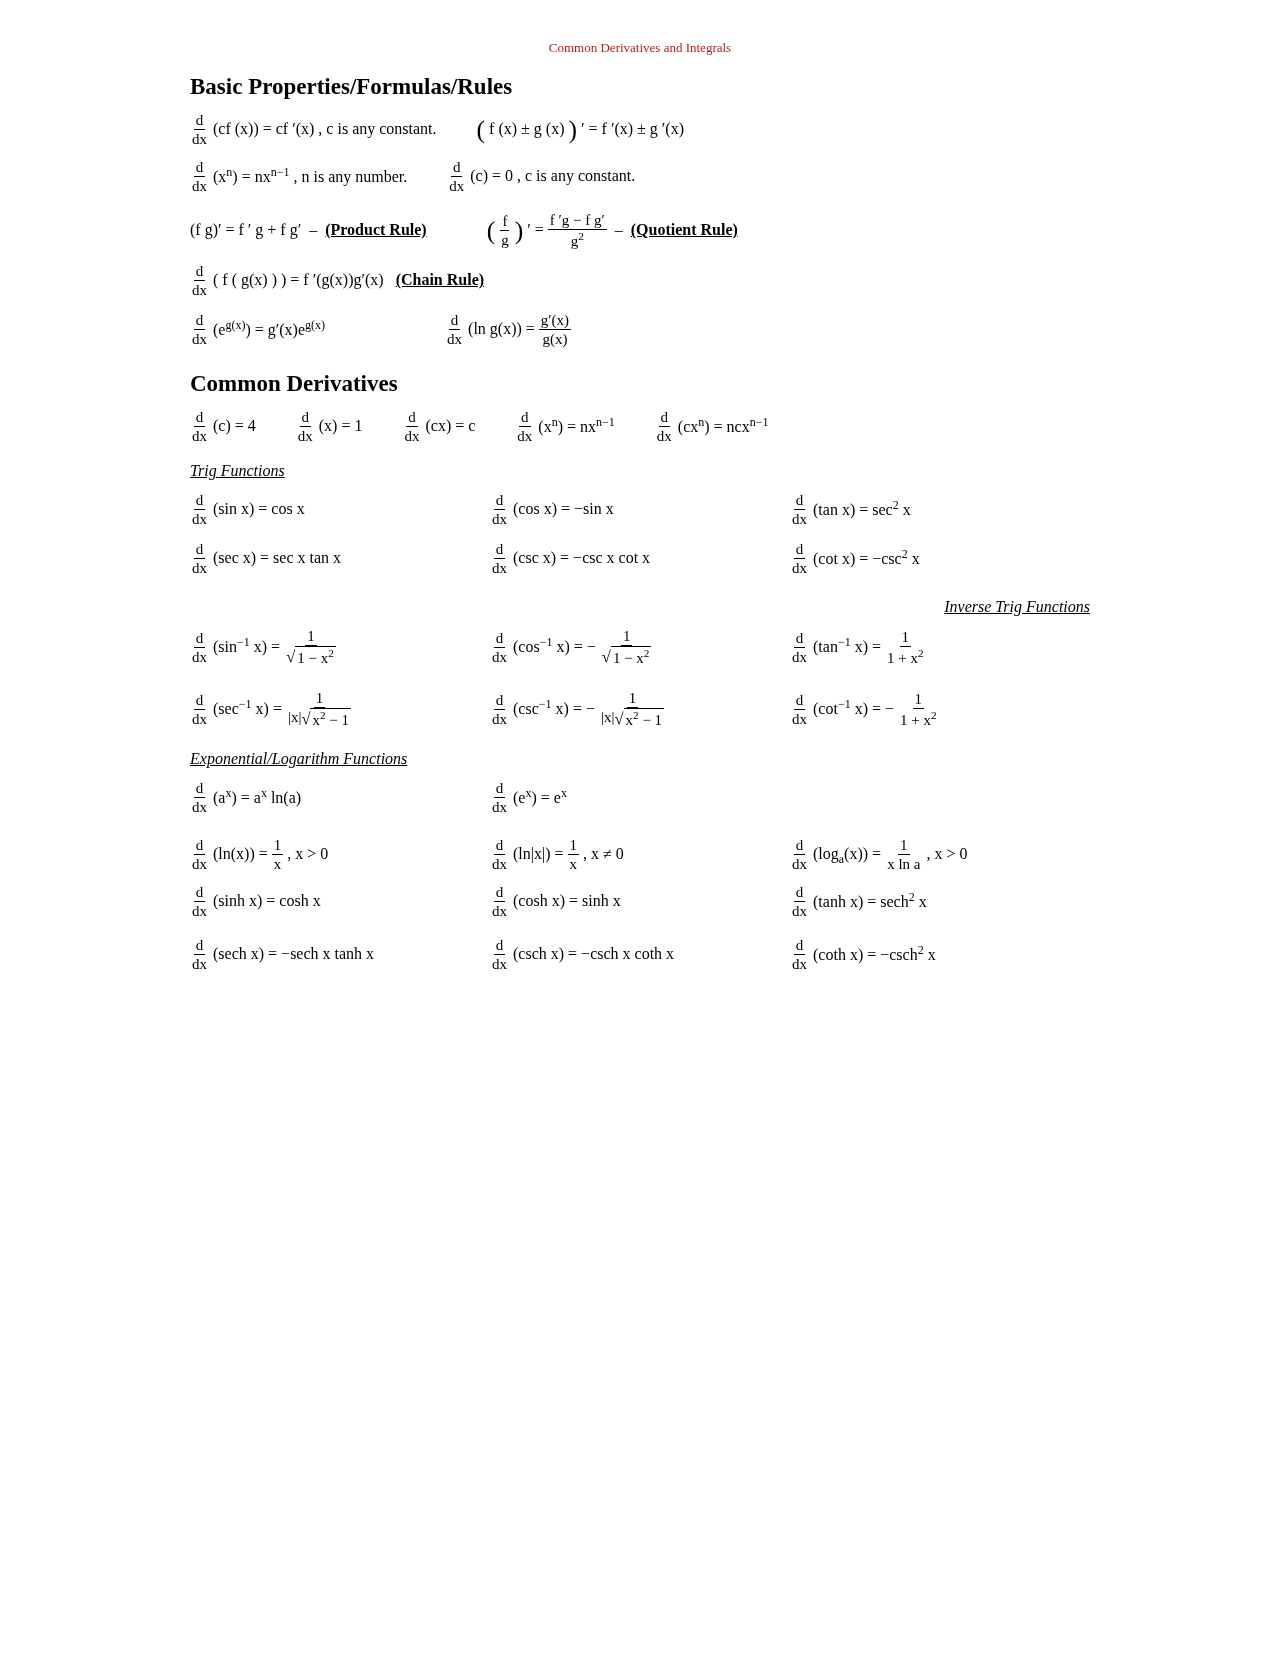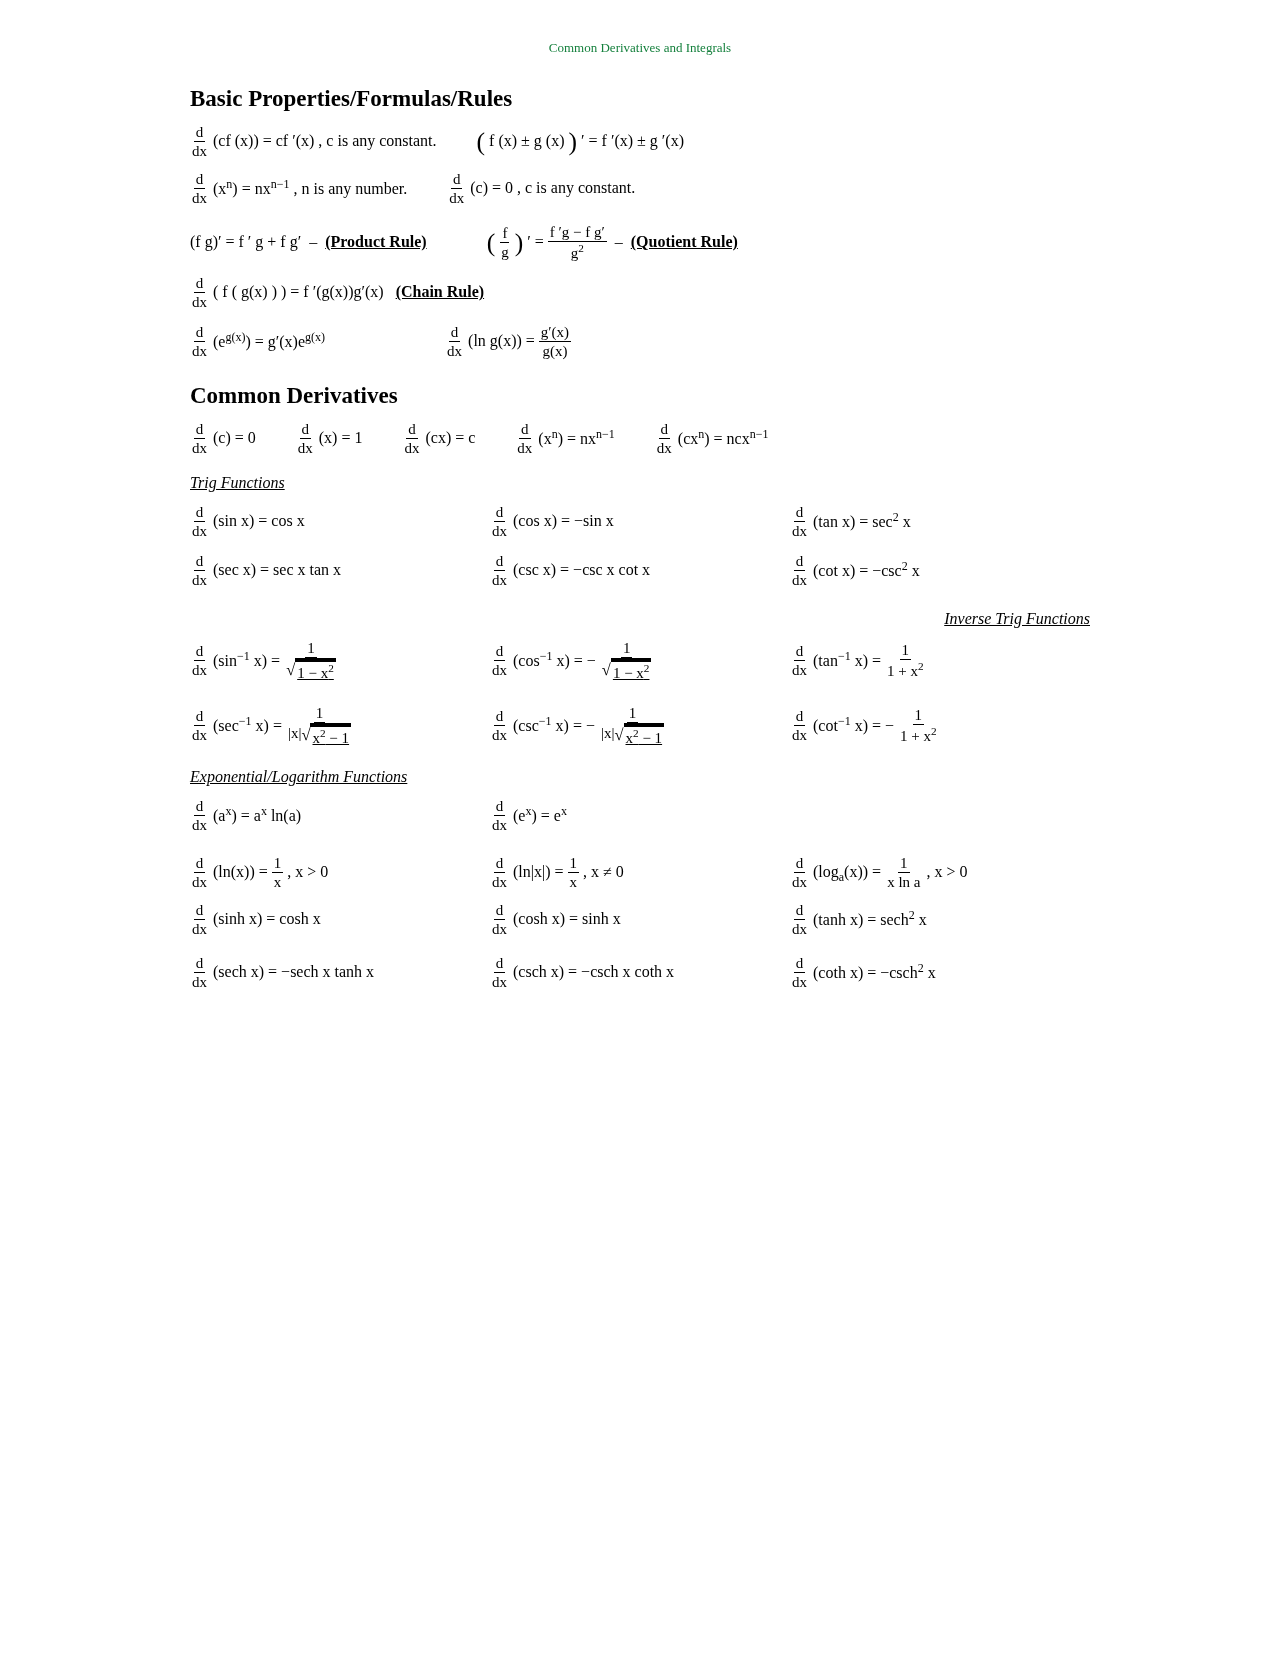--- a/index.html
+++ b/index.html
@@ -12,22 +12,22 @@
       min-height: 1656px;
     }
     .page {
       width: 900px;
       margin: 0 auto;
       padding: 40px 0 60px 0;
     }
     .page-header {
       text-align: center;
       font-size: 13px;
-      margin-bottom: 30px;
-      color: #15803d;
+      margin-bottom: 18px;
+      color: #b91c1c;
     }
     .main-title {
       text-align: center;
       font-size: 26px;
       font-weight: bold;
       margin-bottom: 18px;
     }
     .section-title {
       font-size: 23px;
       font-weight: bold;
@@ -86,24 +86,23 @@
     }
     .sqrt-wrap {
       display: inline-flex;
       align-items: center;
       vertical-align: middle;
     }
     .sqrt-sym {
       font-size: 1.1em;
     }
     .sqrt-content {
-      border-top: 4px solid #000000;
+      border-top: 1px solid #000000;
       padding: 0 2px;
       display: inline-block;
-      text-decoration: underline;
     }
     .formula-grid-3 {
       display: grid;
       grid-template-columns: 1fr 1fr 1fr;
       gap: 6px 0;
       margin: 4px 0 4px 0;
     }
   </style>
 </head>
 <body>
@@ -214,21 +213,21 @@
   <div class="section">
     <div class="section-title">Common Derivatives</div>
 
 
     <div class="formula-row math-block" style="gap:20px;">
       <div class="formula-item">
         <span class="frac">
             <span class="num">d</span>
             <span class="den">dx</span>
           </span>
-        <span>(c) = 0</span>
+        <span>(c) = 4</span>
       </div>
       <div class="formula-item" style="margin-left:20px;">
         <span class="frac">
             <span class="num">d</span>
             <span class="den">dx</span>
           </span>
         <span>(x) = 1</span>
       </div>
       <div class="formula-item" style="margin-left:20px;">
         <span class="frac">

